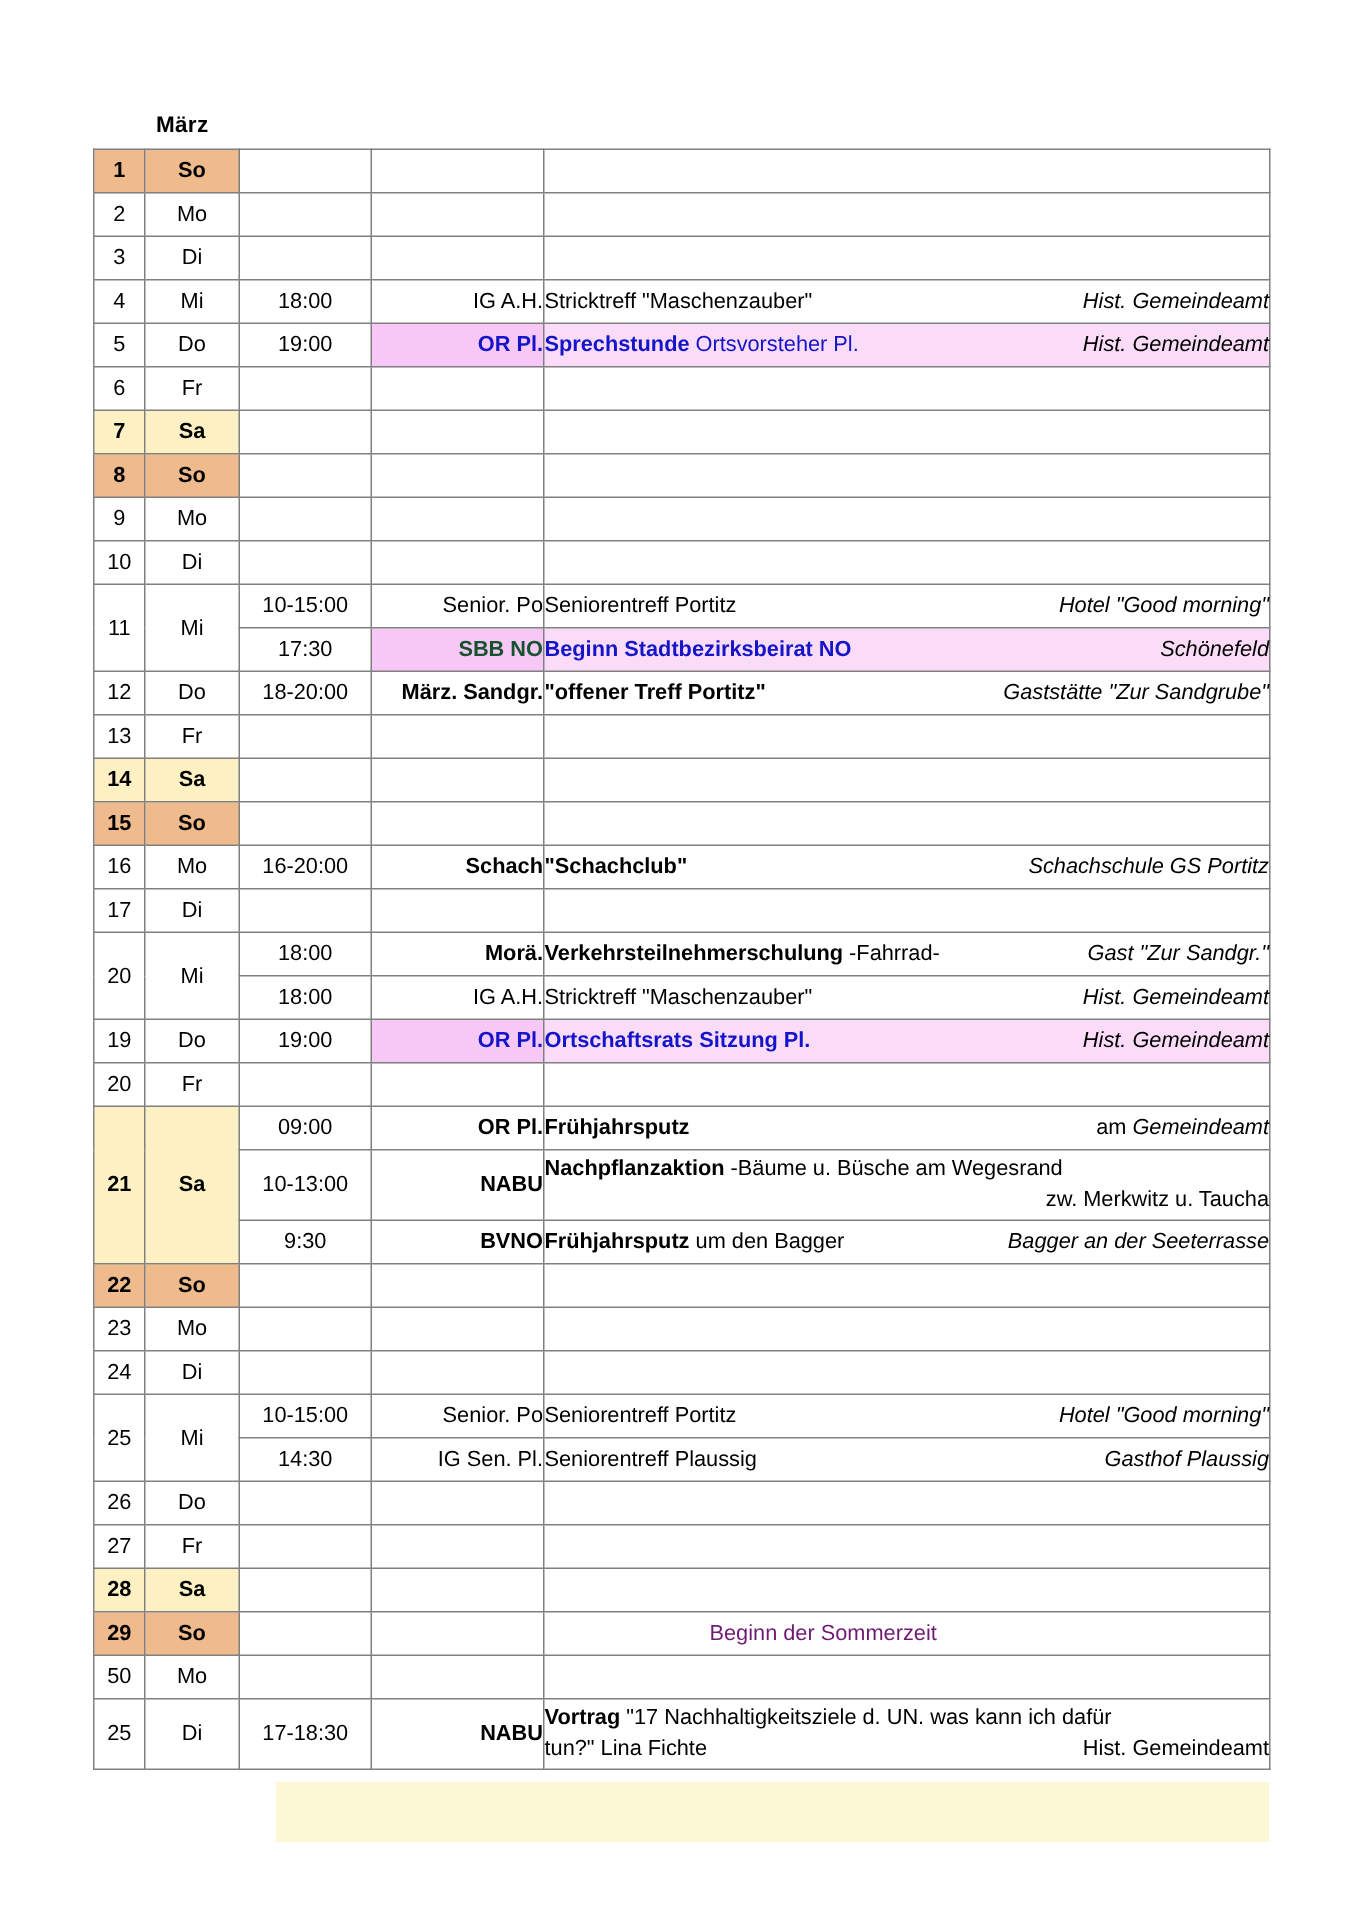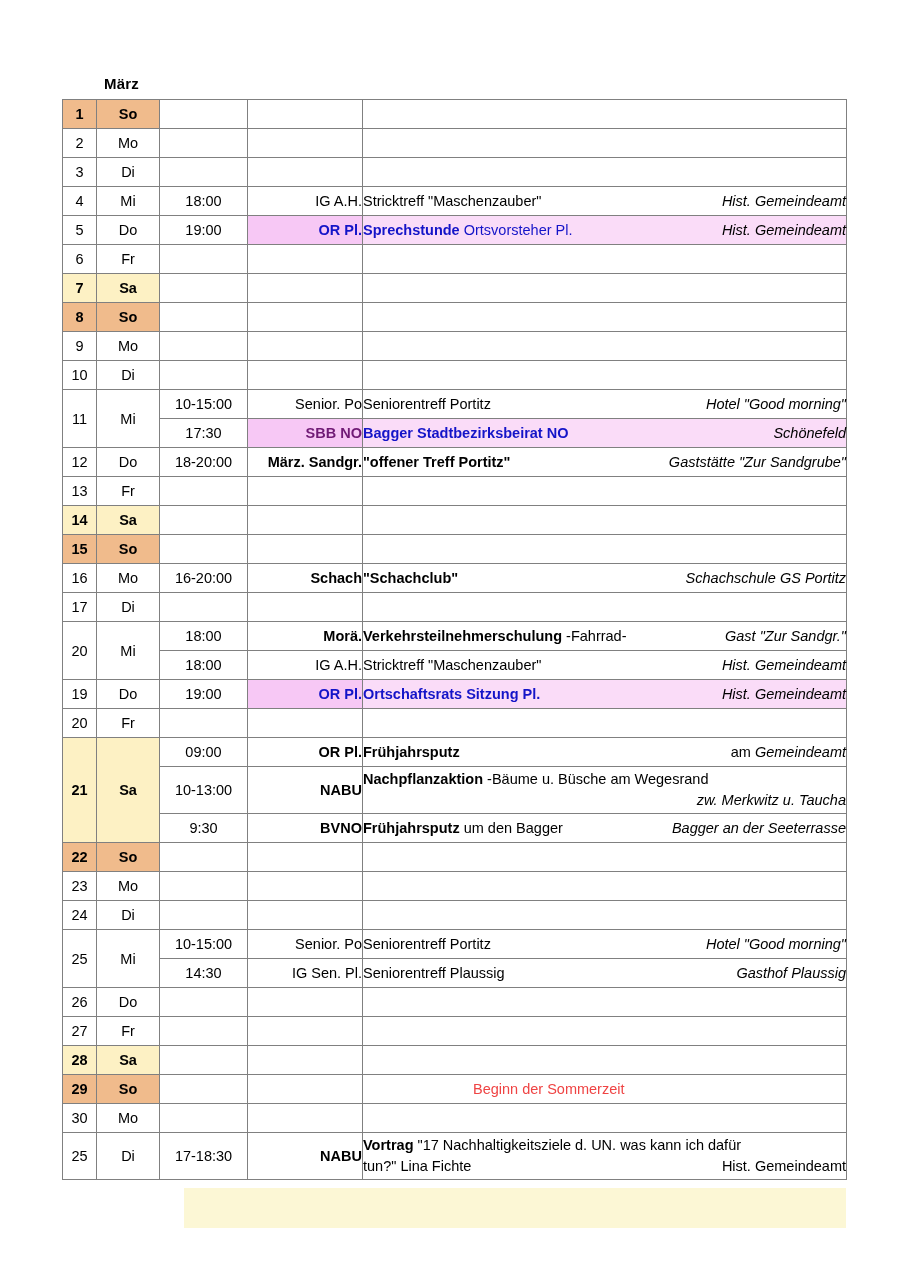--- a/index.html
+++ b/index.html
@@ -77,41 +77,40 @@
   .wk { font-weight: bold; }
   .sa { background: #fdf1c4 !important; }
   .so { background: #f0bb8c !important; }
 
   .ev-pink { background: #f7c8f5 !important; }
   .ev-pink-desc { background: #fadcf8 !important; }
 
   .b { font-weight: bold; }
   .i { }
   .blue { color: #1414c8; }
-  .green { color: #ef4444; }
-  .purple { color: #701a75; }
+  .green { color: #701a75; }
+  .purple { color: #14532d; }
 
   .desc-flex {
     display: flex;
     justify-content: space-between;
     align-items: baseline;
     width: 100%;
   }
   .desc-left { text-align: left; }
   .desc-right { text-align: right; font-style: italic; }
   .desc-stack {
     display: block;
     line-height: 1.45;
     padding: 2px 0;
     white-space: normal;
   }
   .desc-stack .row2 {
     display: block;
     text-align: right;
-    font-style: italic;
   }
   .tall { height: 56px; }
   .footer-band {
     position: absolute;
     left: 184px;
     top: 1188px;
     width: 662px;
     height: 40px;
     background: #fcf7d5;
   }
@@ -235,21 +234,21 @@
             <span class="desc-left">Seniorentreff Portitz</span>
             <span class="desc-right">Hotel "Good morning"</span>
           </span>
         </td>
       </tr>
       <tr>
         <td class="time">17:30</td>
         <td class="org ev-pink b purple">SBB NO</td>
         <td class="desc ev-pink-desc">
           <span class="desc-flex">
-            <span class="desc-left b blue">Bagger Stadtbezirksbeirat NO</span>
+            <span class="desc-left b blue">Beginn Stadtbezirksbeirat NO</span>
             <span class="desc-right">Schönefeld</span>
           </span>
         </td>
       </tr>
 
       <tr>
         <td class="day">12</td>
         <td class="wd">Do</td>
         <td class="time">18-20:00</td>
         <td class="org b">März. Sandgr.</td>
@@ -466,21 +465,21 @@
         <td class="day so wk">29</td>
         <td class="wd so wk">So</td>
         <td class="time"></td>
         <td class="org"></td>
         <td class="desc" style="text-align:center;">
           <span class="green" style="display:block;text-align:left;padding-left:110px;">Beginn der Sommerzeit</span>
         </td>
       </tr>
 
       <tr>
-        <td class="day">30</td>
+        <td class="day">50</td>
         <td class="wd">Mo</td>
         <td class="time"></td>
         <td class="org"></td>
         <td class="desc"></td>
       </tr>
 
       <tr>
         <td class="day tall">25</td>
         <td class="wd tall">Di</td>
         <td class="time tall">17-18:30</td>

